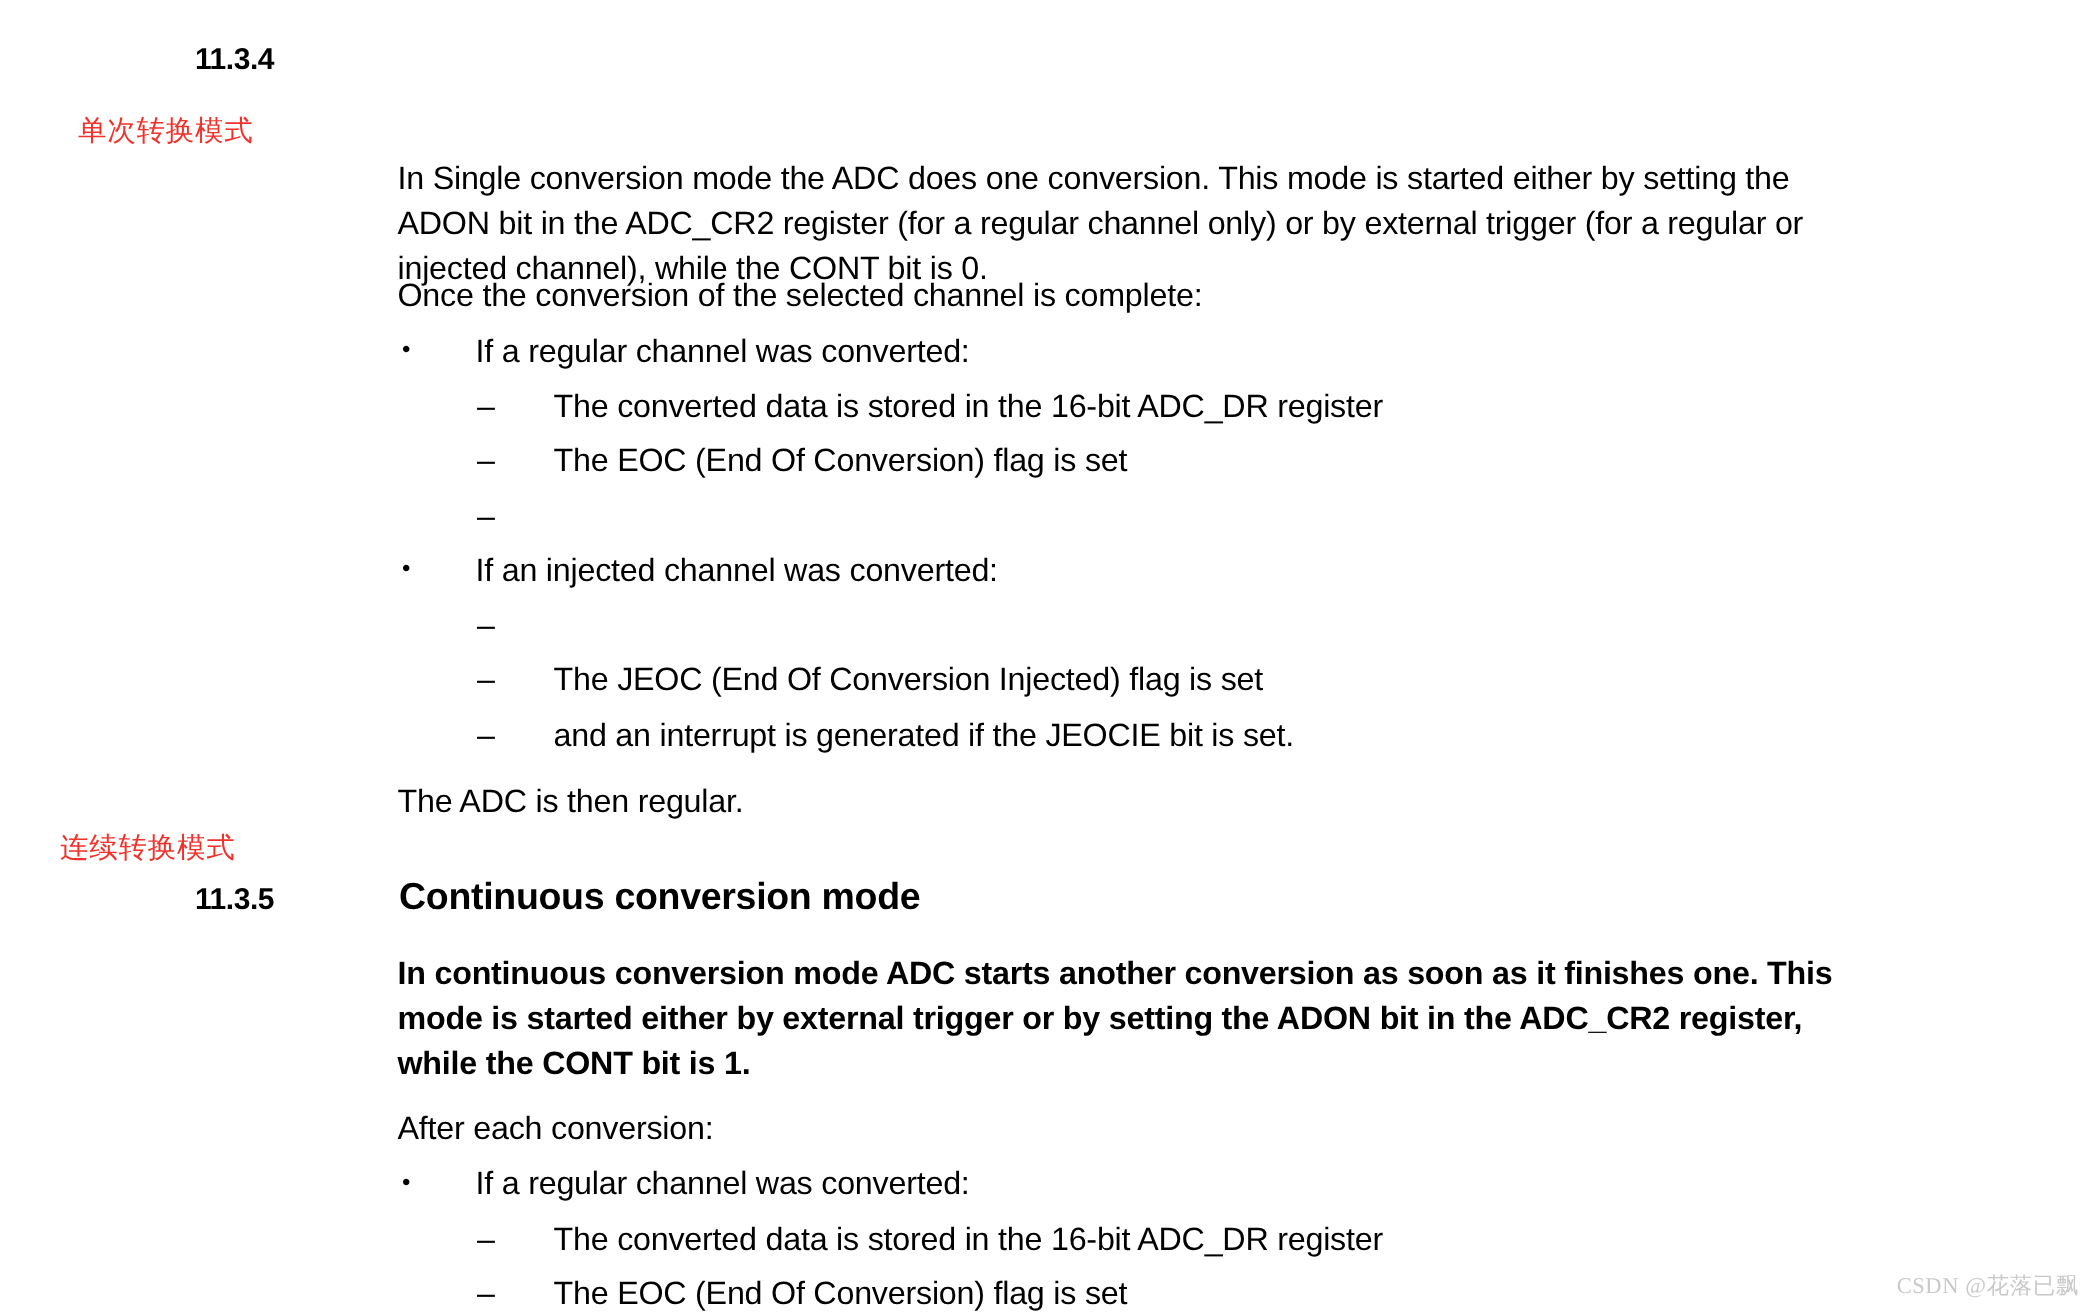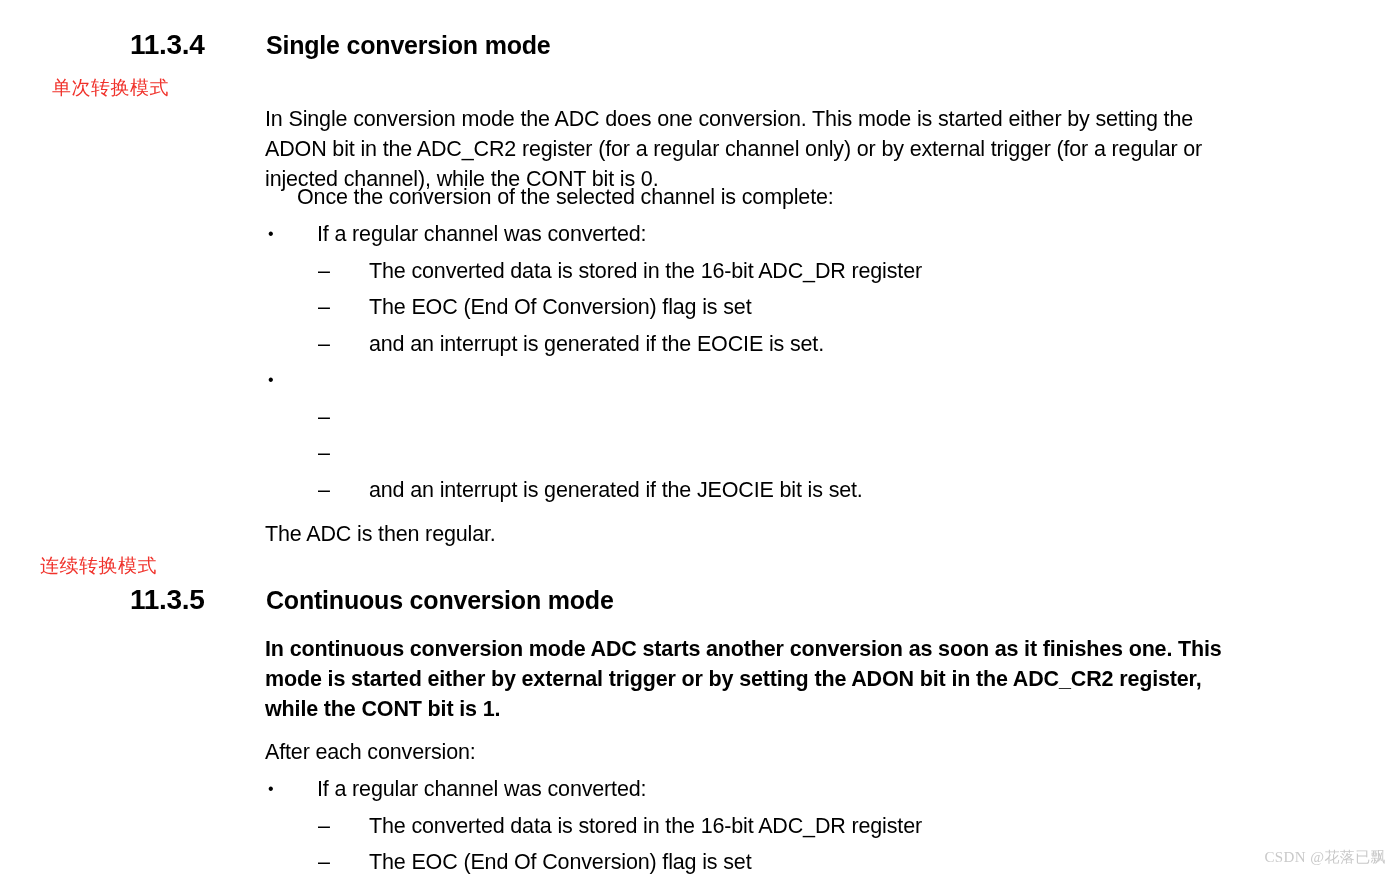--- a/index.html
+++ b/index.html
@@ -25,21 +25,21 @@
 
   
   .section {
     position: absolute;
     display: flex;
     align-items: baseline;
   }
   .sec-num {
     width: 136px;
     flex: 0 0 136px;
-    font-size: 28px;
+    font-size: 20px;
     font-weight: bold;
     letter-spacing: -0.3px;
   }
   .sec-title {
     font-size: 25px;
     font-weight: bold;
     letter-spacing: -0.2px;
   }
 
   
@@ -109,52 +109,52 @@
 </style>
 </head>
 <body>
 
 <div class="page">
 
   <div class="annot" style="left:52px; top:76px;">单次转换模式</div>
 
   <div class="section" style="left:130px; top:29px;">
     <div class="sec-num">11.3.4</div>
-    <div class="sec-title">Single conversion mode</div>
   </div>
 
   <div class="para" style="top:81px;margin-top:23px;">In Single conversion mode the ADC does one conversion. This mode is started either by setting the ADON bit in the ADC_CR2 register (for a regular channel only) or by external trigger (for a regular or injected channel), while the CONT bit is 0.</div>
 
-  <div class="para" style="top:182px;margin-left:32px;">Once the conversion of the selected channel is complete:</div>
+  <div class="para" style="top:182px;">Once the conversion of the selected channel is complete:</div>
 
   <div class="bullet-row" style="left:265px; top:219px; width:900px;">
     <span class="bullet-mark">•</span>
     <span>If a regular channel was converted:</span>
   </div>
   <div class="dash-row" style="left:318px; top:256px; width:860px;">
     <span class="dash-mark">–</span>
     <span>The converted data is stored in the 16-bit ADC_DR register</span>
   </div>
   <div class="dash-row" style="left:318px; top:292px; width:860px;">
     <span class="dash-mark">–</span>
     <span>The EOC (End Of Conversion) flag is set</span>
   </div>
   <div class="dash-row" style="left:318px; top:329px; width:860px;">
     <span class="dash-mark">–</span>
-    <span>and an interrupt is generated if the EOCIE is set.</span>
   </div>
 
   <div class="bullet-row" style="left:265px; top:365px; width:900px;">
     <span class="bullet-mark">•</span>
+    <span>If an injected channel was converted:</span>
   </div>
   <div class="dash-row" style="left:318px; top:402px; width:860px;">
     <span class="dash-mark">–</span>
   </div>
   <div class="dash-row" style="left:318px; top:438px; width:860px;">
     <span class="dash-mark">–</span>
+    <span>The JEOC (End Of Conversion Injected) flag is set</span>
   </div>
   <div class="dash-row" style="left:318px; top:475px; width:860px;">
     <span class="dash-mark">–</span>
     <span>and an interrupt is generated if the JEOCIE bit is set.</span>
   </div>
 
   <div class="para" style="top:519px;">The ADC is then regular.</div>
 
   <div class="annot" style="left:40px; top:554px;">连续转换模式</div>
 

